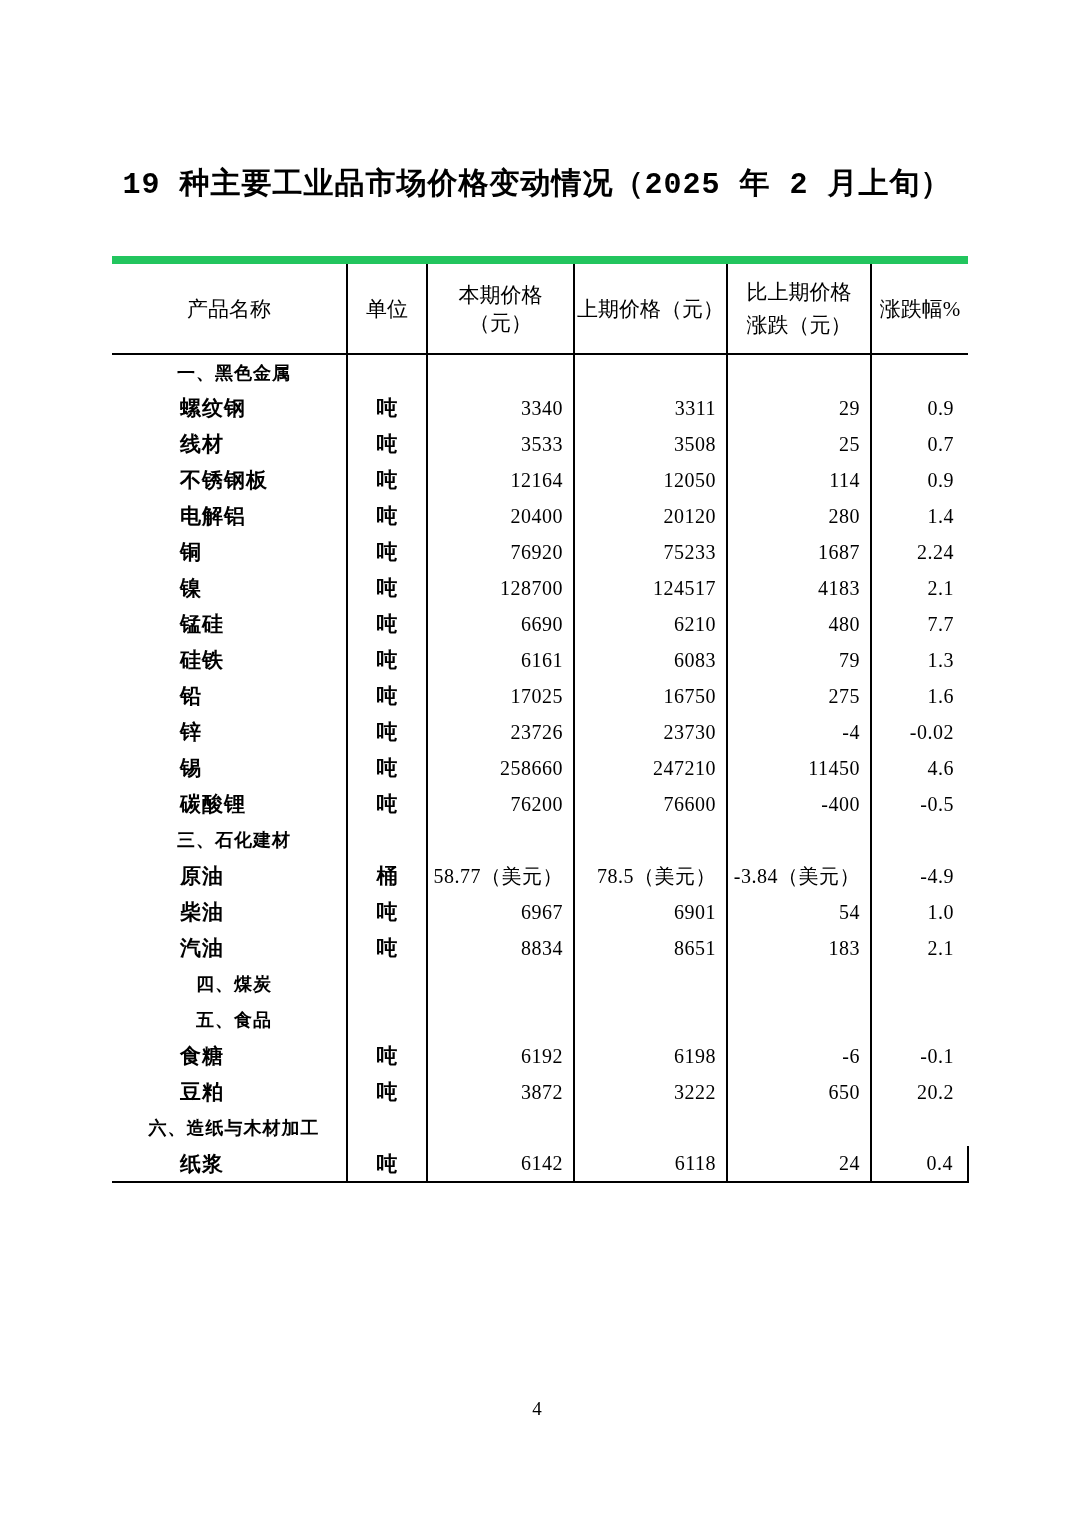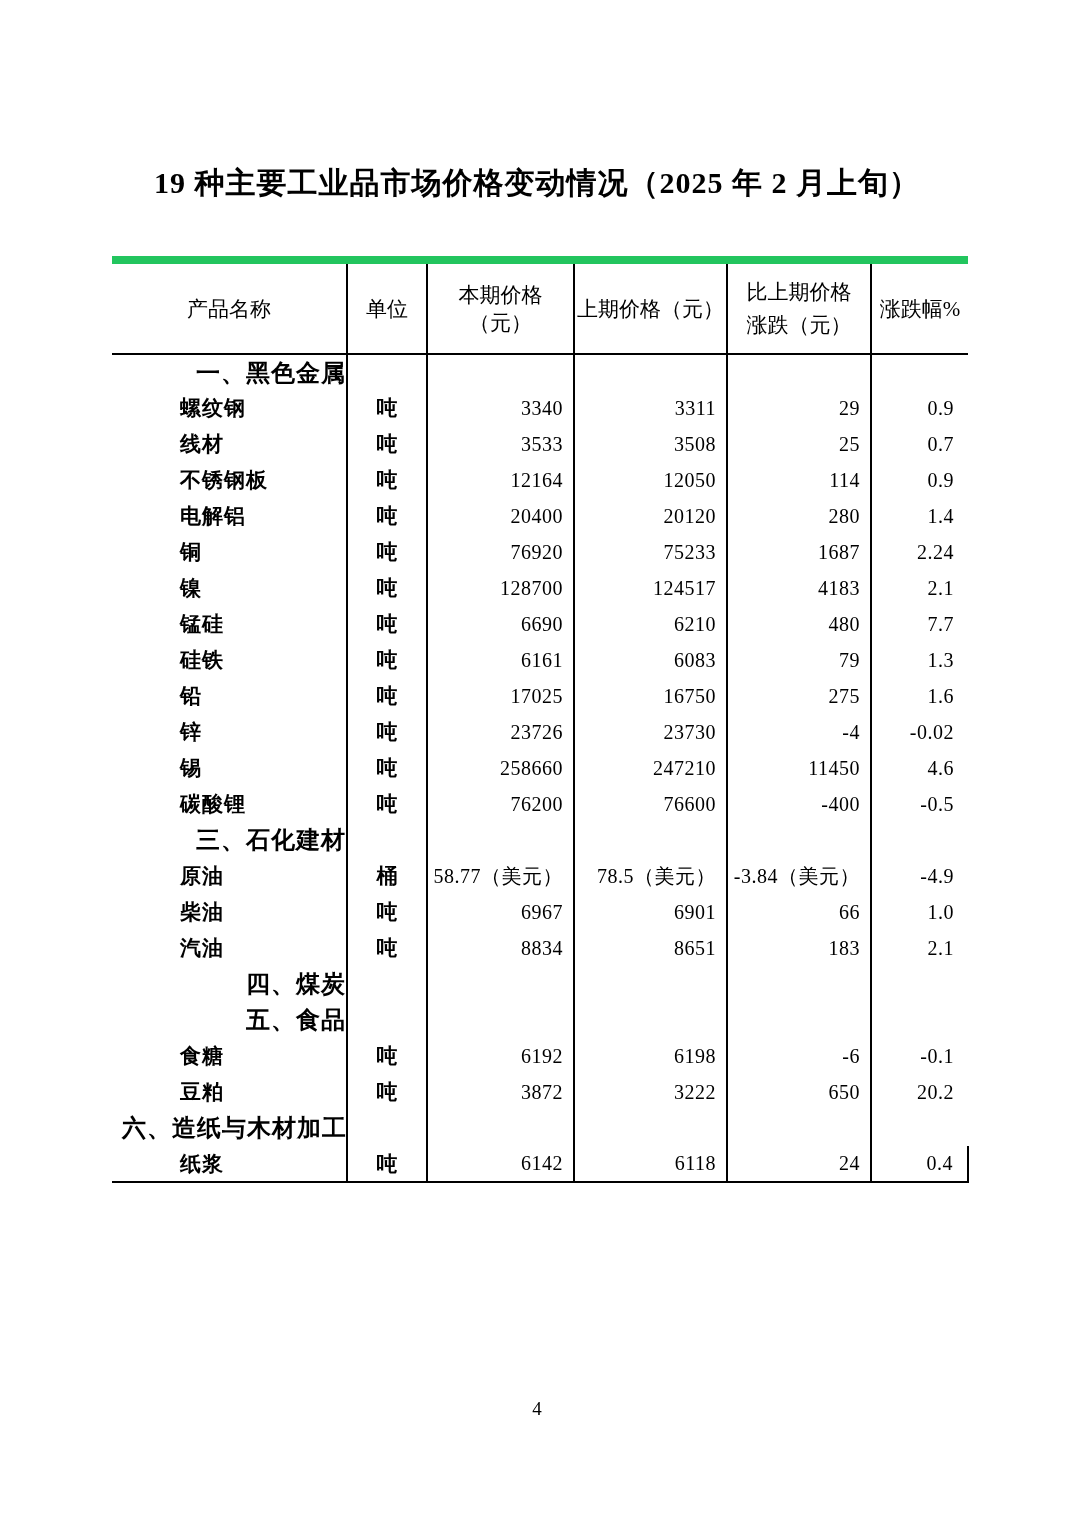--- a/index.html
+++ b/index.html
@@ -18,21 +18,21 @@
     width: 1074px;
     height: 1520px;
     background: #ffffff;
   }
   .title {
     position: absolute;
     top: 163px;
     left: 0;
     width: 100%;
     text-align: center;
-    font-family: Liberation Serif, serif;
+    font-family: Liberation Mono, monospace;
     font-size: 30px;
     font-weight: bold;
     letter-spacing: 1px;
     margin: 0;
   }
   table.price-table {
     position: absolute;
     top: 256px;
     left: 112px;
     width: 856px;
@@ -58,22 +58,22 @@
   tbody td {
     padding: 0;
     font-size: 20px;
     vertical-align: middle;
     white-space: nowrap;
     overflow: visible;
   }
   td.category-name {
     font-family: "Liberation Sans", sans-serif;
     font-weight: bold;
-    font-size: 24px;
-    text-align: right;
+    font-size: 18px;
+    text-align: center;
     padding-left: 10px;
     letter-spacing: 1px;
   }
   tr[data-name="product-row"] td.c0 {
     font-family: "Liberation Sans", sans-serif;
     font-weight: bold;
     font-size: 21px;
     text-align: left;
     padding-left: 68px;
     letter-spacing: 1px;
@@ -267,21 +267,21 @@
           <td class="c2" data-name="current-price-cell">58.77（美元）</td>
           <td class="c3" data-name="previous-price-cell">78.5（美元）</td>
           <td class="c4" data-name="price-change-cell">-3.84（美元）</td>
           <td class="c5" data-name="pct-change-cell">-4.9</td>
         </tr>
         <tr data-name="product-row">
           <td class="c0" data-name="product-name-cell">柴油</td>
           <td class="c1" data-name="unit-cell">吨</td>
           <td class="c2" data-name="current-price-cell">6967</td>
           <td class="c3" data-name="previous-price-cell">6901</td>
-          <td class="c4" data-name="price-change-cell">66</td>
+          <td class="c4" data-name="price-change-cell">54</td>
           <td class="c5" data-name="pct-change-cell">1.0</td>
         </tr>
         <tr data-name="product-row">
           <td class="c0" data-name="product-name-cell">汽油</td>
           <td class="c1" data-name="unit-cell">吨</td>
           <td class="c2" data-name="current-price-cell">8834</td>
           <td class="c3" data-name="previous-price-cell">8651</td>
           <td class="c4" data-name="price-change-cell">183</td>
           <td class="c5" data-name="pct-change-cell">2.1</td>
         </tr>

